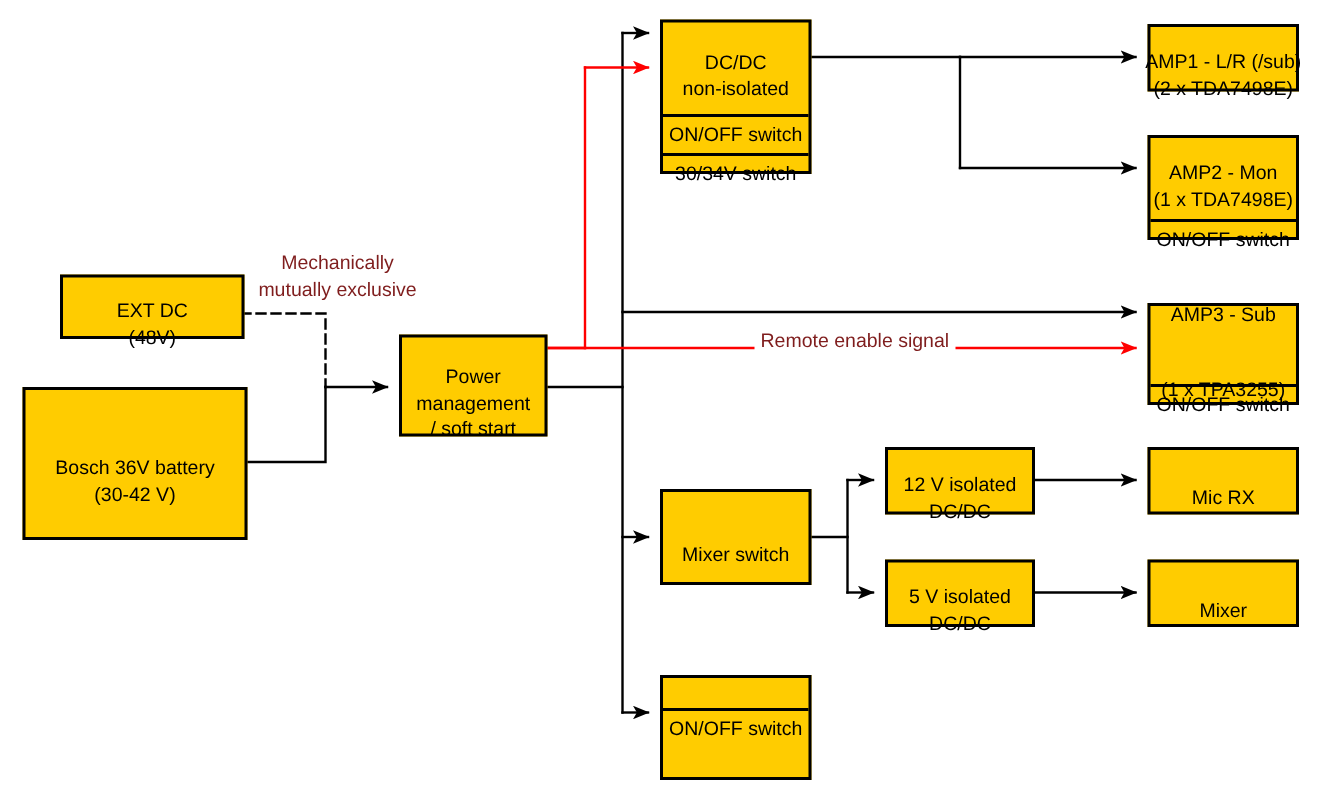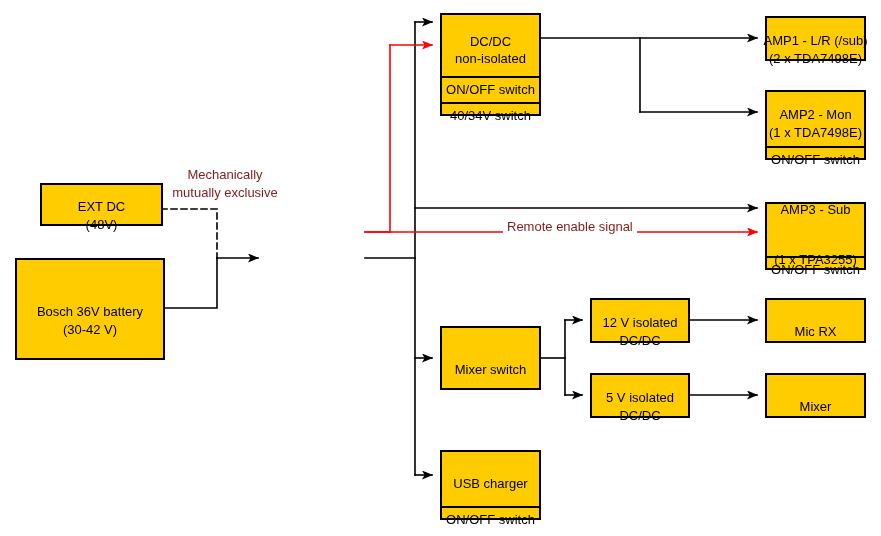--- a/index.html
+++ b/index.html
@@ -145,28 +145,35 @@
       <span class="node-line">Bosch 36V battery</span>
       <span class="node-line">(30-42 V)</span>
     </div>
   </div>
 
   <div class="free-label" style="left:160px; top:166px; width:130px;">
     <span class="node-line">Mechanically</span>
     <span class="node-line">mutually exclusive</span>
   </div>
 
+  <div class="node" style="left:266px; top:223px; width:99px; height:68px;">
+    <div class="node-main">
+      <span class="node-line">Power</span>
+      <span class="node-line">management</span>
+      <span class="node-line">/ soft start</span>
+    </div>
+  </div>
 
   <div class="node" style="left:440px; top:13px; width:101px; height:103px;">
     <div class="node-main" style="height:52px; flex:0 0 52px;">
       <span class="node-line">DC/DC</span>
       <span class="node-line">non-isolated</span>
     </div>
     <div class="node-sub">ON/OFF switch</div>
-    <div class="node-sub">40/34V switch</div>
+    <div class="node-sub">30/34V switch</div>
   </div>
 
   <div class="node" style="left:765px; top:16px; width:101px; height:45px;">
     <div class="node-main">
       <span class="node-line">AMP1 - L/R (/sub)</span>
       <span class="node-line">(2 x TDA7498E)</span>
     </div>
   </div>
 
   <div class="node" style="left:765px; top:90px; width:101px; height:70px;">
@@ -215,19 +222,16 @@
     </div>
   </div>
 
   <div class="node" style="left:765px; top:373px; width:101px; height:45px;">
     <div class="node-main">
       <span class="node-line">Mixer</span>
     </div>
   </div>
 
   <div class="node" style="left:440px; top:450px; width:101px; height:70px;">
-    <div class="node-main" style="height:45px; flex:0 0 45px;">
-      <span class="node-line">USB charger</span>
-    </div>
     <div class="node-sub">ON/OFF switch</div>
   </div>
 
 </div>
 
 </body></html>

